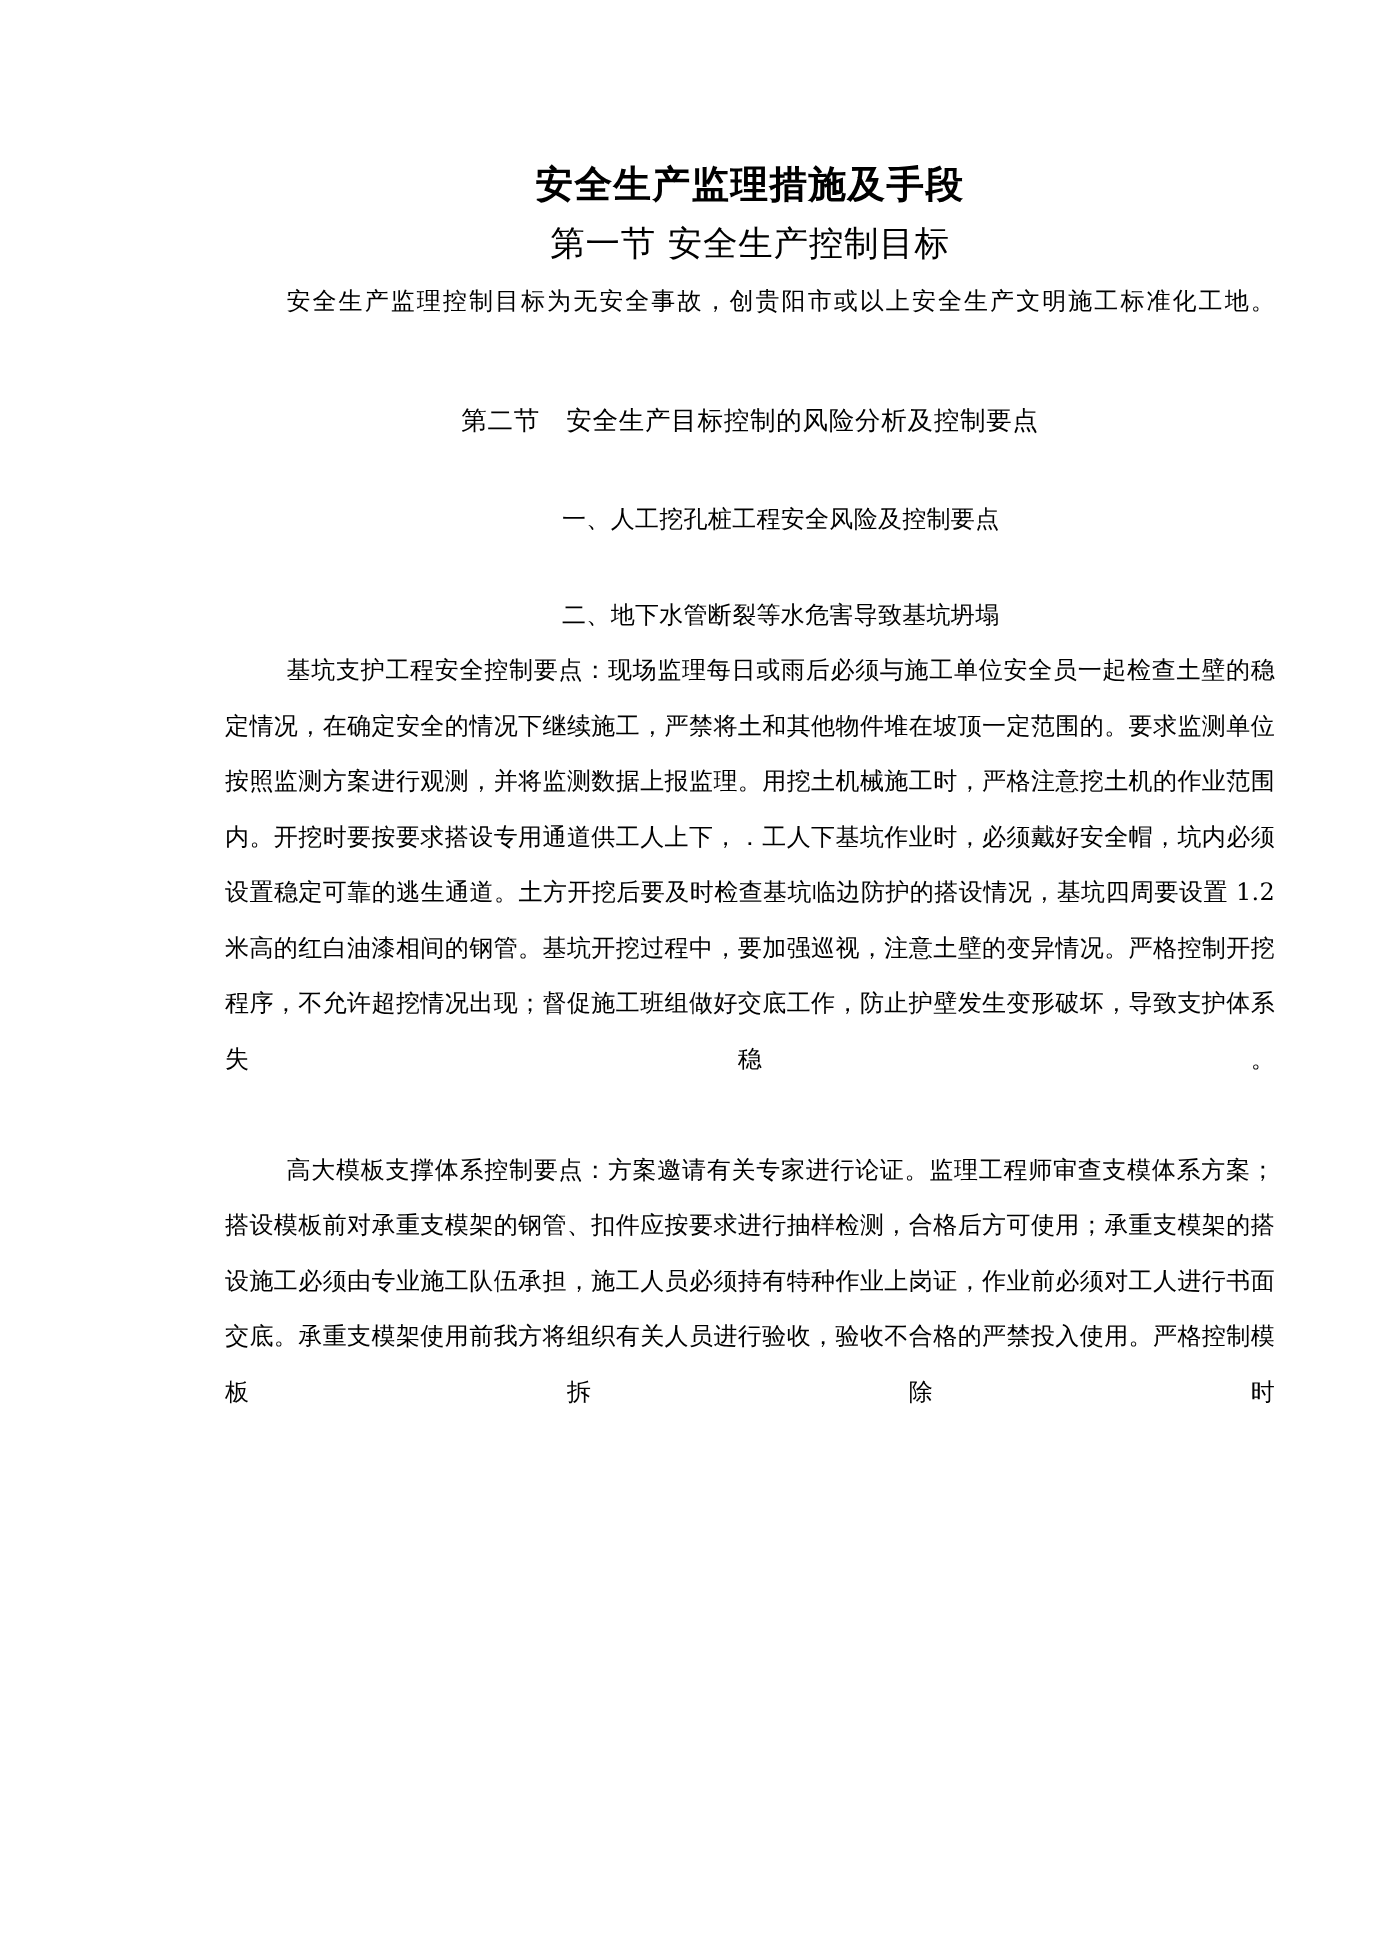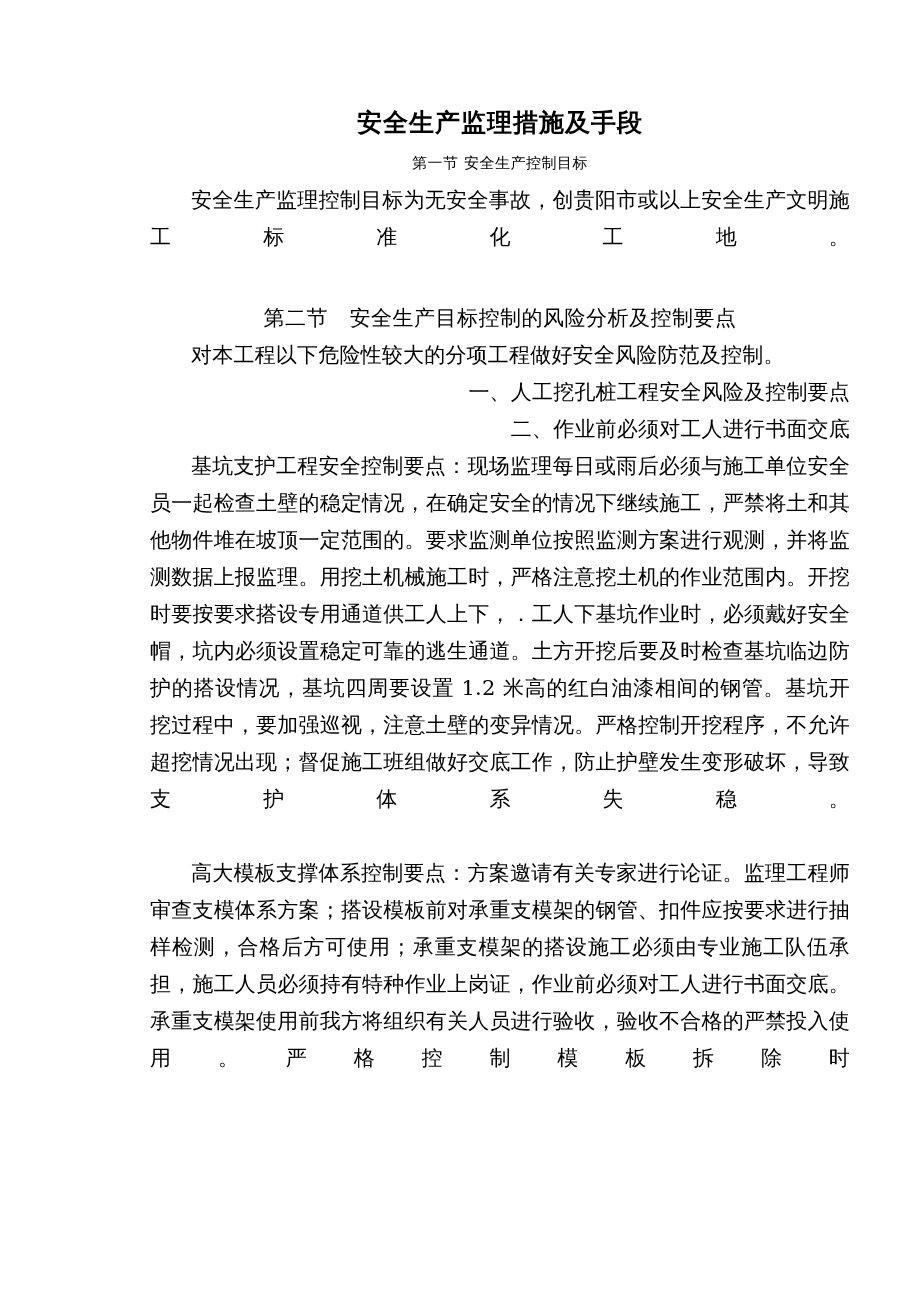--- a/index.html
+++ b/index.html
@@ -35,46 +35,47 @@
     line-height: 38px;
     text-align: center;
     letter-spacing: 1px;
     margin: 0 0 2px 0;
   }
 
   
   .section-heading {
     font-family: "DejaVu Serif", "Liberation Serif", serif;
     font-weight: normal;
-    font-size: 15px;
+    font-size: 23px;
     line-height: 38px;
     text-align: center;
     letter-spacing: 0.5px;
     margin: 0;
     white-space: pre;
   }
   .section-heading.h2 {
-    font-size: 21px;
+    font-size: 17px;
     margin-top: 6px;
   }
 
   
   p.body {
     font-family: "DejaVu Serif", "Liberation Serif", serif;
-    font-size: 21px;
+    font-size: 16px;
     line-height: 37px;
     margin: 0;
     text-align: justify;
     text-justify: inter-ideograph;
     text-indent: 41px;
     letter-spacing: 0.2px;
     word-break: break-all;
   }
   p.body.subhead {
-    text-align: right;
+    text-align: center;
+    margin-top: 27px;
   }
   
   p.body::after {
     content: "";
     display: inline-block;
     width: 100%;
   }
   p.body.nostretch::after {
     content: none;
   }
@@ -86,26 +87,25 @@
   <div class="content">
 
     <h1 class="doc-title">安全生产监理措施及手段</h1>
 
     <h2 class="section-heading">第一节 安全生产控制目标</h2>
 
     <p class="body">安全生产监理控制目标为无安全事故，创贵阳市或以上安全生产文明施工标准化工地。</p>
 
     <h2 class="section-heading h2">第二节　安全生产目标控制的风险分析及控制要点</h2>
 
-    <p class="body nostretch">对本工程以下危险性较大的分项工程做好安全风险防范及控制。</p>
 
     <p class="body subhead nostretch">一、人工挖孔桩工程安全风险及控制要点</p>
 
 
-    <p class="body subhead nostretch">二、作业前必须对工人进行书面交底</p>
+    <p class="body subhead nostretch">二、地下水管断裂等水危害导致基坑坍塌</p>
 
 
     <p class="body">基坑支护工程安全控制要点：现场监理每日或雨后必须与施工单位安全员一起检查土壁的稳定情况，在确定安全的情况下继续施工，严禁将土和其他物件堆在坡顶一定范围的。要求监测单位按照监测方案进行观测，并将监测数据上报监理。用挖土机械施工时，严格注意挖土机的作业范围内。开挖时要按要求搭设专用通道供工人上下，．工人下基坑作业时，必须戴好安全帽，坑内必须设置稳定可靠的逃生通道。土方开挖后要及时检查基坑临边防护的搭设情况，基坑四周要设置 1.2 米高的红白油漆相间的钢管。基坑开挖过程中，要加强巡视，注意土壁的变异情况。严格控制开挖程序，不允许超挖情况出现；督促施工班组做好交底工作，防止护壁发生变形破坏，导致支护体系失稳。</p>
 
 
     <p class="body">高大模板支撑体系控制要点：方案邀请有关专家进行论证。监理工程师审查支模体系方案；搭设模板前对承重支模架的钢管、扣件应按要求进行抽样检测，合格后方可使用；承重支模架的搭设施工必须由专业施工队伍承担，施工人员必须持有特种作业上岗证，作业前必须对工人进行书面交底。承重支模架使用前我方将组织有关人员进行验收，验收不合格的严禁投入使用。严格控制模板拆除时</p>
 
   </div>
 </div>
 

